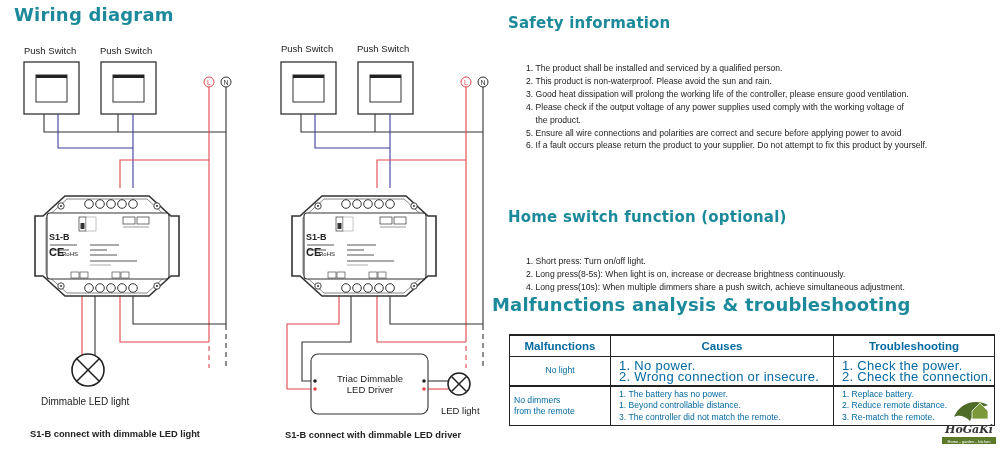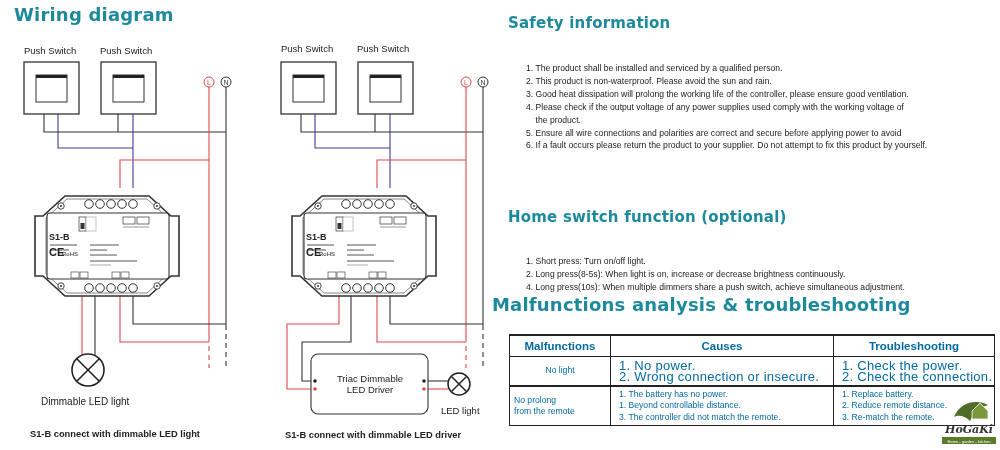--- a/index.html
+++ b/index.html
@@ -233,21 +233,21 @@
       <span class="cell-line">1. No power.</span>
       <span class="cell-line">2. Wrong connection or insecure.</span>
     </td>
     <td>
       <span class="cell-line">1. Check the power.</span>
       <span class="cell-line">2. Check the connection.</span>
     </td>
   </tr>
   <tr class="r2">
     <td class="malf-remote">
-      <span style="display:block">No prolong</span>
+      <span style="display:block">No dimmers</span>
       <span style="display:block">from the remote</span>
     </td>
     <td>
       <span class="cell-line">1. The battery has no power.</span>
       <span class="cell-line">1. Beyond controllable distance.</span>
       <span class="cell-line">3. The controller did not match the remote.</span>
     </td>
     <td>
       <span class="cell-line">1. Replace battery.</span>
       <span class="cell-line">2. Reduce remote distance.</span>

